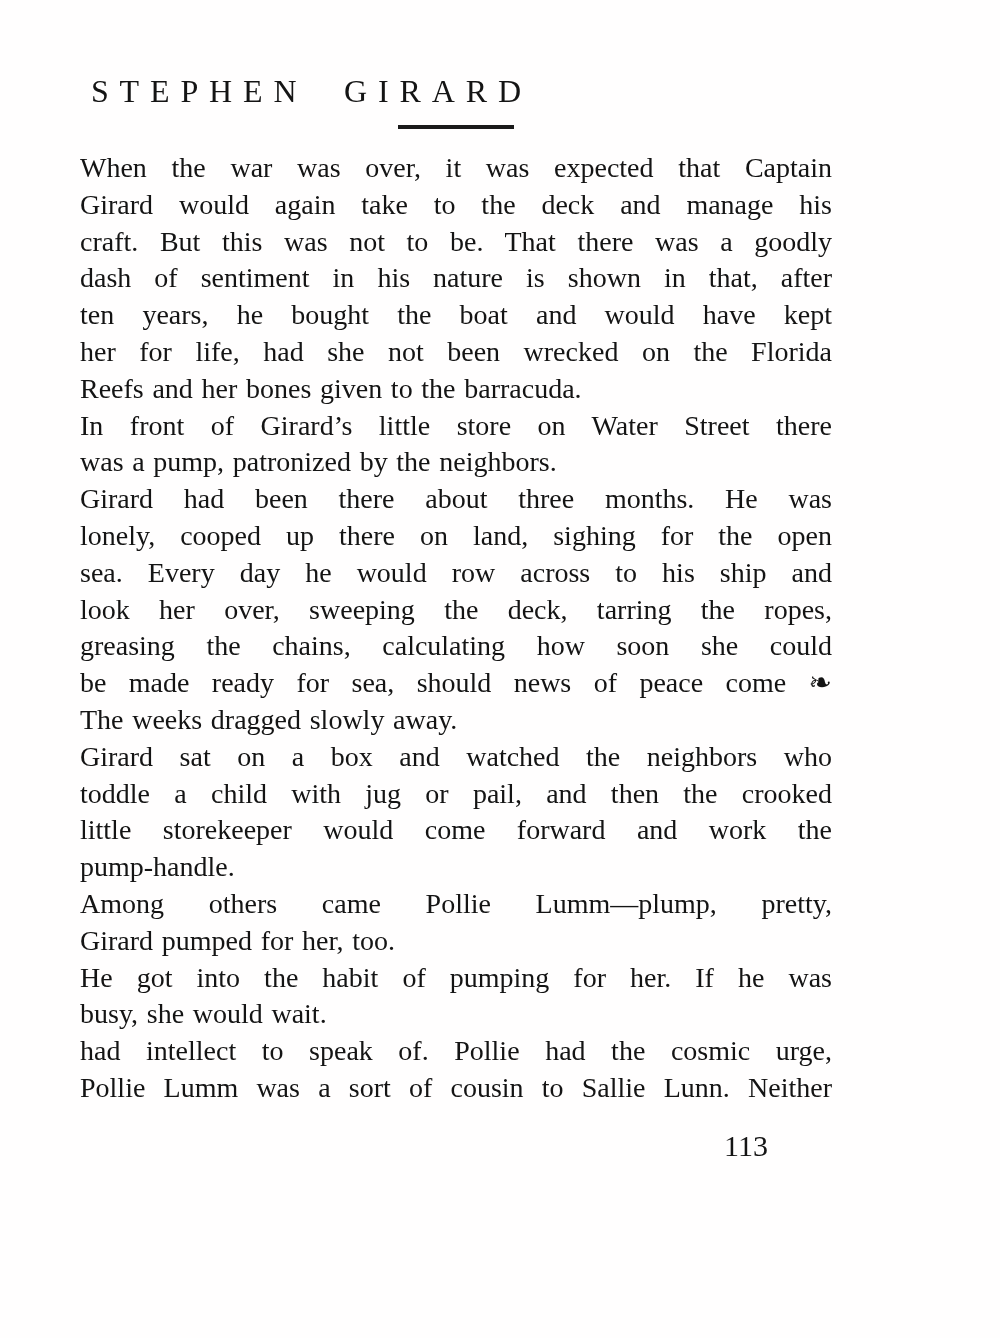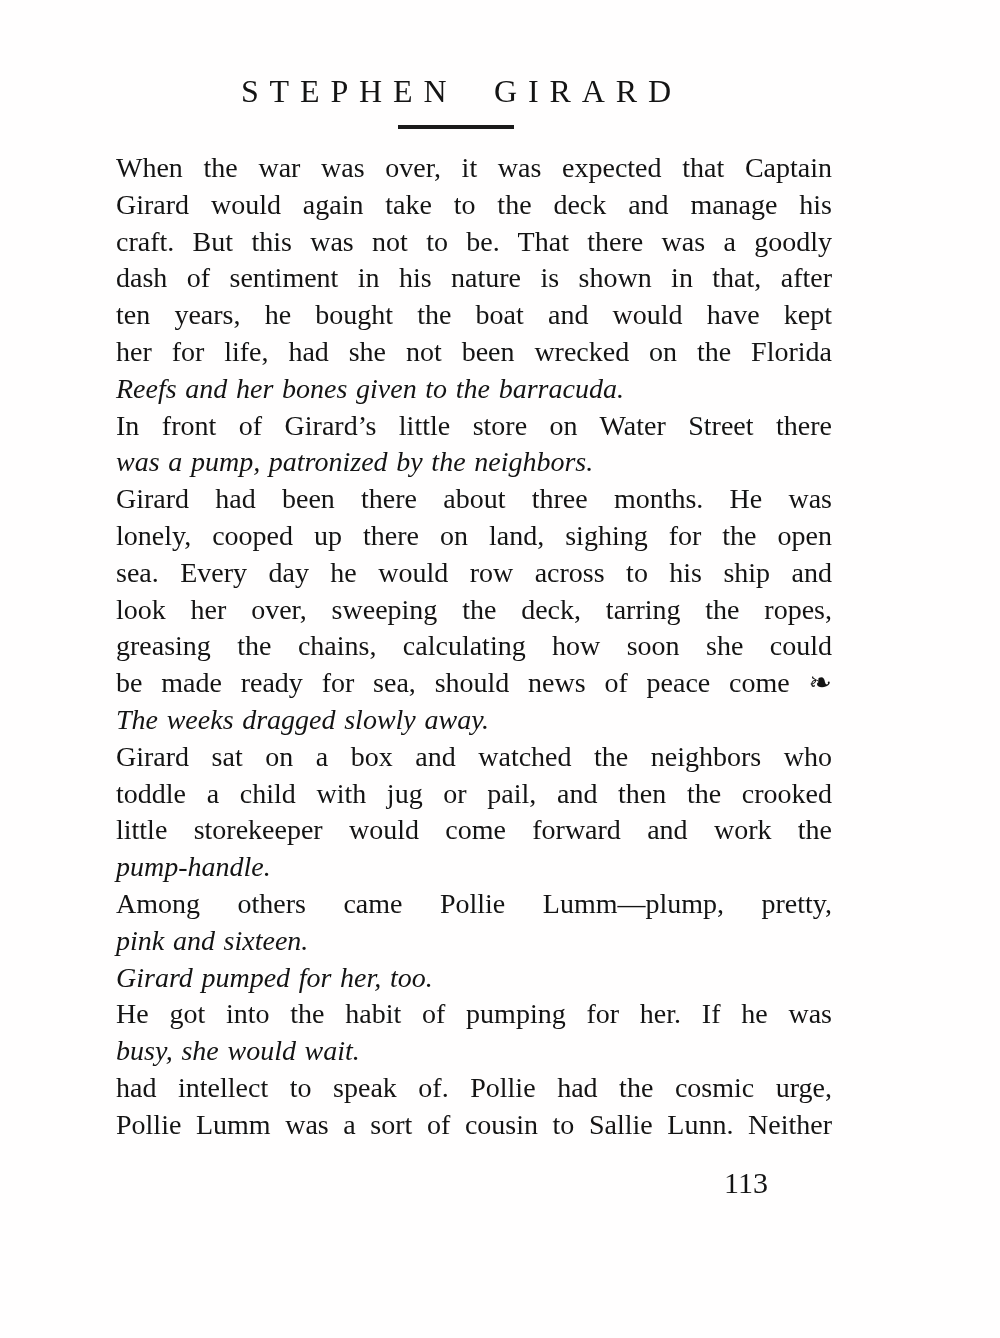--- a/index.html
+++ b/index.html
@@ -12,49 +12,47 @@
     box-sizing: border-box;
     width: 1000px;
     height: 1338px;
     background: #fffefe;
     color: #141414;
     font-family: "Liberation Serif", "DejaVu Serif", serif;
     padding: 74px 168px 0 80px;
     overflow: hidden;
   }
   .heading {
-    text-align: center;
+    text-align: left;
     font-size: 32px;
     line-height: 34px;
     font-weight: 400;
     letter-spacing: 0.34em;
     word-spacing: 0.55em;
     white-space: nowrap;
     text-indent: 0.34em; 
   }
   .divider {
     width: 116px;
     height: 4px;
     background: #1a1a1a;
     margin: 17px auto 0 auto;
   }
   .body-text {
     margin-top: 21px;
     font-size: 28px;
     line-height: 36.8px;
-    margin-left: 36px;
   }
   .line {
     text-align: justify;
     text-align-last: justify;
     word-spacing: 0.06em;
   }
   .line.para-end {
     text-align-last: left;
-    font-style: italic;
   }
   .page-number {
     font-size: 30px;
     line-height: 36px;
     text-align: right;
     padding-right: 64px;
     margin-top: 21px;
   }
 </style>
 </head>
@@ -81,21 +79,20 @@
       <div class="line">sea. Every day he would row across to his ship and</div>
       <div class="line">look her over, sweeping the deck, tarring the ropes,</div>
       <div class="line">greasing the chains, calculating how soon she could</div>
       <div class="line">be made ready for sea, should news of peace come ❧</div>
       <div class="line para-end">The weeks dragged slowly away.</div>
       <div class="line">Girard sat on a box and watched the neighbors who</div>
       <div class="line">toddle a child with jug or pail, and then the crooked</div>
       <div class="line">little storekeeper would come forward and work the</div>
       <div class="line para-end">pump-handle.</div>
       <div class="line">Among others came Pollie Lumm—plump, pretty,</div>
-      <div class="line para-end">pink and sixteen.</div>
       <div class="line para-end">Girard pumped for her, too.</div>
       <div class="line">He got into the habit of pumping for her. If he was</div>
       <div class="line para-end">busy, she would wait.</div>
       <div class="line">had intellect to speak of. Pollie had the cosmic urge,</div>
       <div class="line">Pollie Lumm was a sort of cousin to Sallie Lunn. Neither</div>
     </div>
 
   <div class="page-number">113</div>
 </div>
 

